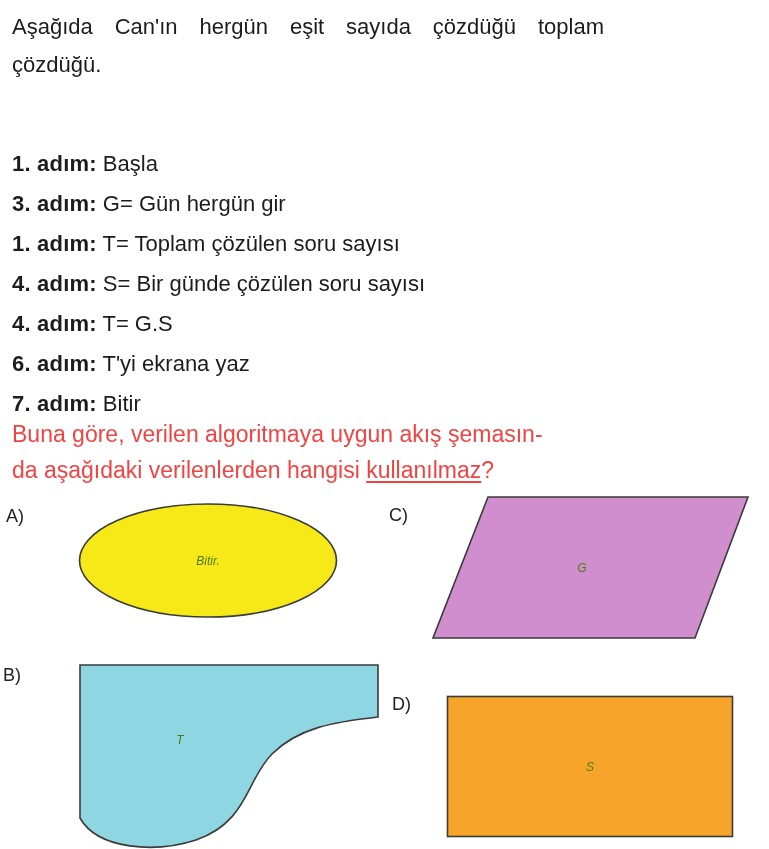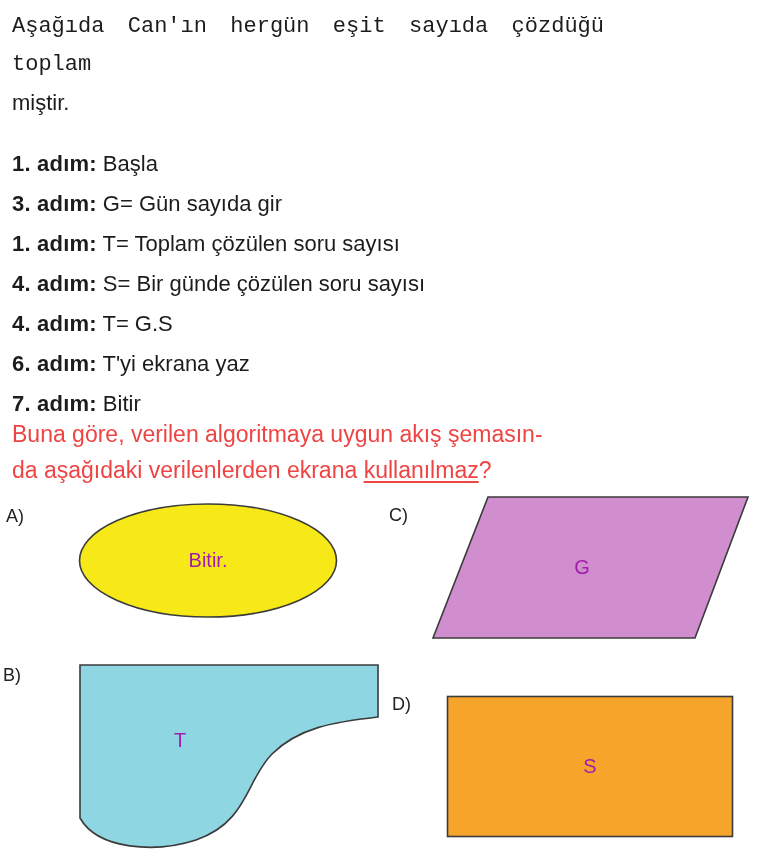--- a/index.html
+++ b/index.html
@@ -1,54 +1,54 @@
 <!DOCTYPE html>
 <html><head>
 <meta charset="utf-8">
 <style>
   html,body{margin:0;padding:0;background:#fff;}
   .page{
     position:relative;width:769px;height:849px;background:#ffffff;
     font-family:"Liberation Sans",sans-serif;color:#1c1c1c;overflow:hidden;
   }
   .intro{position:absolute;left:12px;top:8px;width:592px;font-size:22px;line-height:38px;}
-  .jline{text-align:justify;text-align-last:justify;font-family:Liberation Mono, monospace;}
+  .jline{text-align:justify;text-align-last:justify;}
   .steps{position:absolute;left:12px;top:112px;font-size:22px;line-height:40px;margin-top:32px;}
   .step b{font-weight:bold;letter-spacing:0.2px;}
   .prompt{position:absolute;left:12px;top:416px;width:600px;font-size:23px;
     font-weight:normal;line-height:36px;color:#ef4444;}
   .u{text-decoration:underline;text-decoration-thickness:2px;text-underline-offset:3px;}
   .optkey{position:absolute;font-size:18px;color:#222;}
   .shape{position:absolute;}
-  .shapelabel{position:absolute;font-size:20px;color:#a21caf;
-    display:flex;align-items:center;justify-content:center;text-align:center;}
+  .shapelabel{position:absolute;font-size:12px;color:#4d7c0f;
+    display:flex;align-items:center;justify-content:center;text-align:center;font-style:italic;}
 </style>
 </head>
 <body>
 
 <div class="page">
 
   <div class="intro">
     <div class="jline">Aşağıda Can'ın hergün eşit sayıda çözdüğü toplam</div>
-    <div>miştir.</div>
+    <div>çözdüğü.</div>
   </div>
 
   <div class="steps">
     <div class="step"><b>1. adım:</b> <span>Başla</span></div>
-    <div class="step"><b>3. adım:</b> <span>G= Gün sayıda gir</span></div>
+    <div class="step"><b>3. adım:</b> <span>G= Gün hergün gir</span></div>
     <div class="step"><b>1. adım:</b> <span>T= Toplam çözülen soru sayısı</span></div>
     <div class="step"><b>4. adım:</b> <span>S= Bir günde çözülen soru sayısı</span></div>
     <div class="step"><b>4. adım:</b> <span>T= G.S</span></div>
     <div class="step"><b>6. adım:</b> <span>T'yi ekrana yaz</span></div>
     <div class="step"><b>7. adım:</b> <span>Bitir</span></div>
   </div>
 
   <div class="prompt">
     <div>Buna göre, verilen algoritmaya uygun akış şemasın-</div>
-    <div><span>da aşağıdaki verilenlerden ekrana </span><span class="u">kullanılmaz</span><span>?</span></div>
+    <div><span>da aşağıdaki verilenlerden hangisi </span><span class="u">kullanılmaz</span><span>?</span></div>
   </div>
 
   <div class="optkey" style="left:6px;top:506px">A)</div>
   <svg class="shape" style="left:77px;top:501px" width="262" height="119" viewBox="0 0 262 119">
     <ellipse cx="131" cy="59.5" rx="128.5" ry="56.5" stroke-width="1.6" fill="#f6e917"></ellipse>
     <ellipse cx="131" cy="59.5" rx="128.5" ry="56.5" fill="none" stroke-width="1.6" stroke="#3b3b3b"></ellipse>
   </svg>
   <div class="shapelabel" style="left:77px;top:503px;width:262px;height:115px">Bitir.</div>
 
   <div class="optkey" style="left:389px;top:505px">C)</div>

